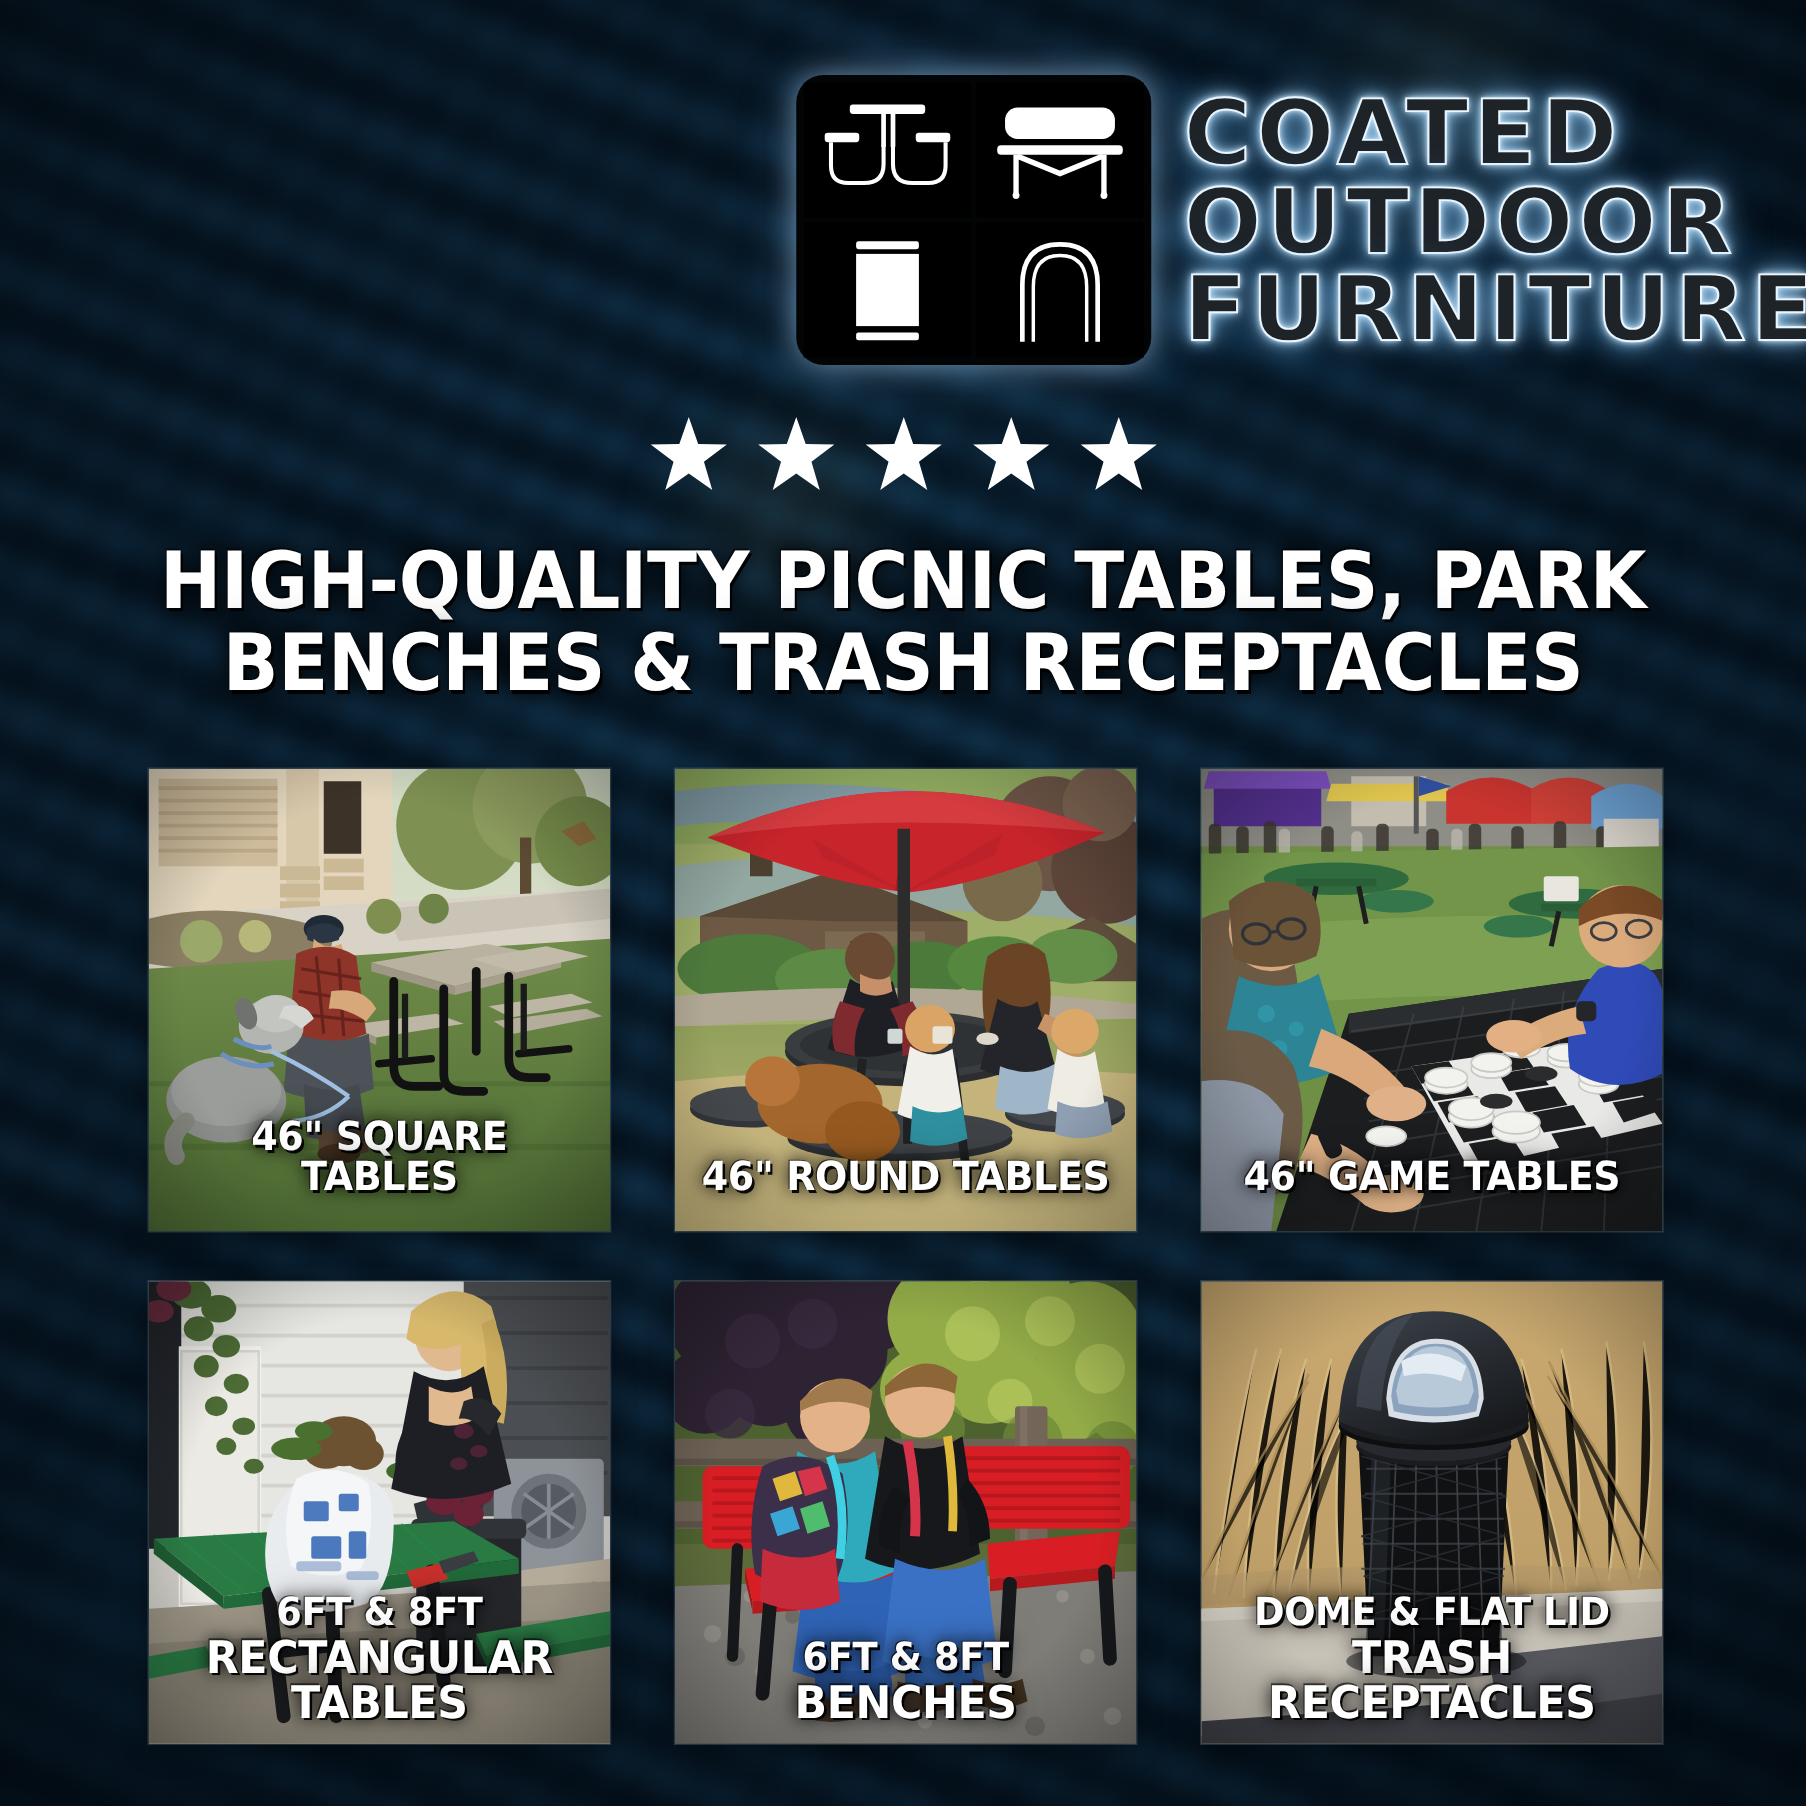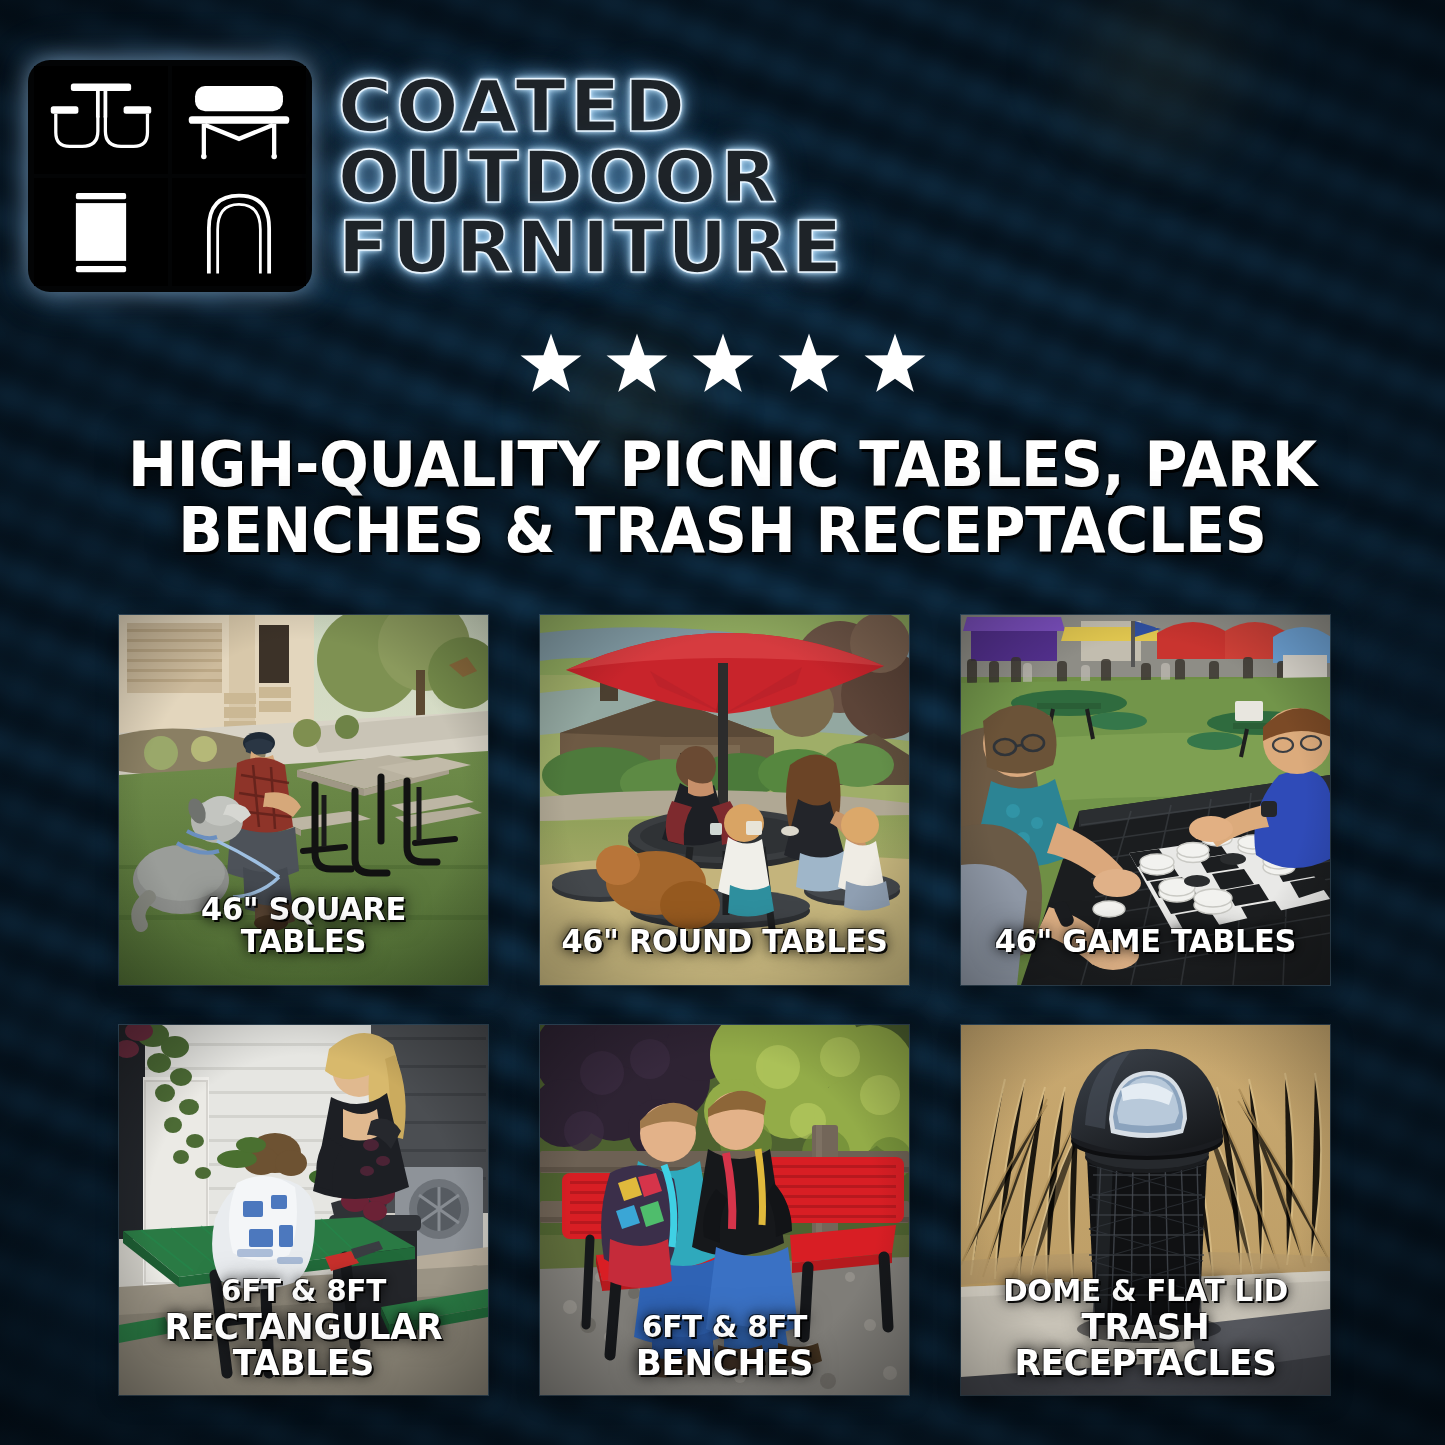--- a/index.html
+++ b/index.html
@@ -66,23 +66,22 @@
     background:radial-gradient(ellipse 78% 72% at 50% 46%,
       rgba(0,0,0,0) 30%, rgba(2,9,16,.42) 72%, rgba(1,6,11,.78) 100%);
   }
 
   
   .content{ position:absolute; inset:0; }
 
   
   .logo-row{
     position:absolute; left:0; right:0; top:60px;
-    display:flex; align-items:center; justify-content:flex-start;
+    display:flex; align-items:center; justify-content:flex-end;
     gap:26px;
-    margin-left:28px;
   }
 
   .logo-mark{
     width:284px; height:232px;
     border-radius:22px;
     background:#030405;
     padding:6px;
     display:grid;
     grid-template-columns:1fr 1fr;
     grid-template-rows:1fr 1fr;

